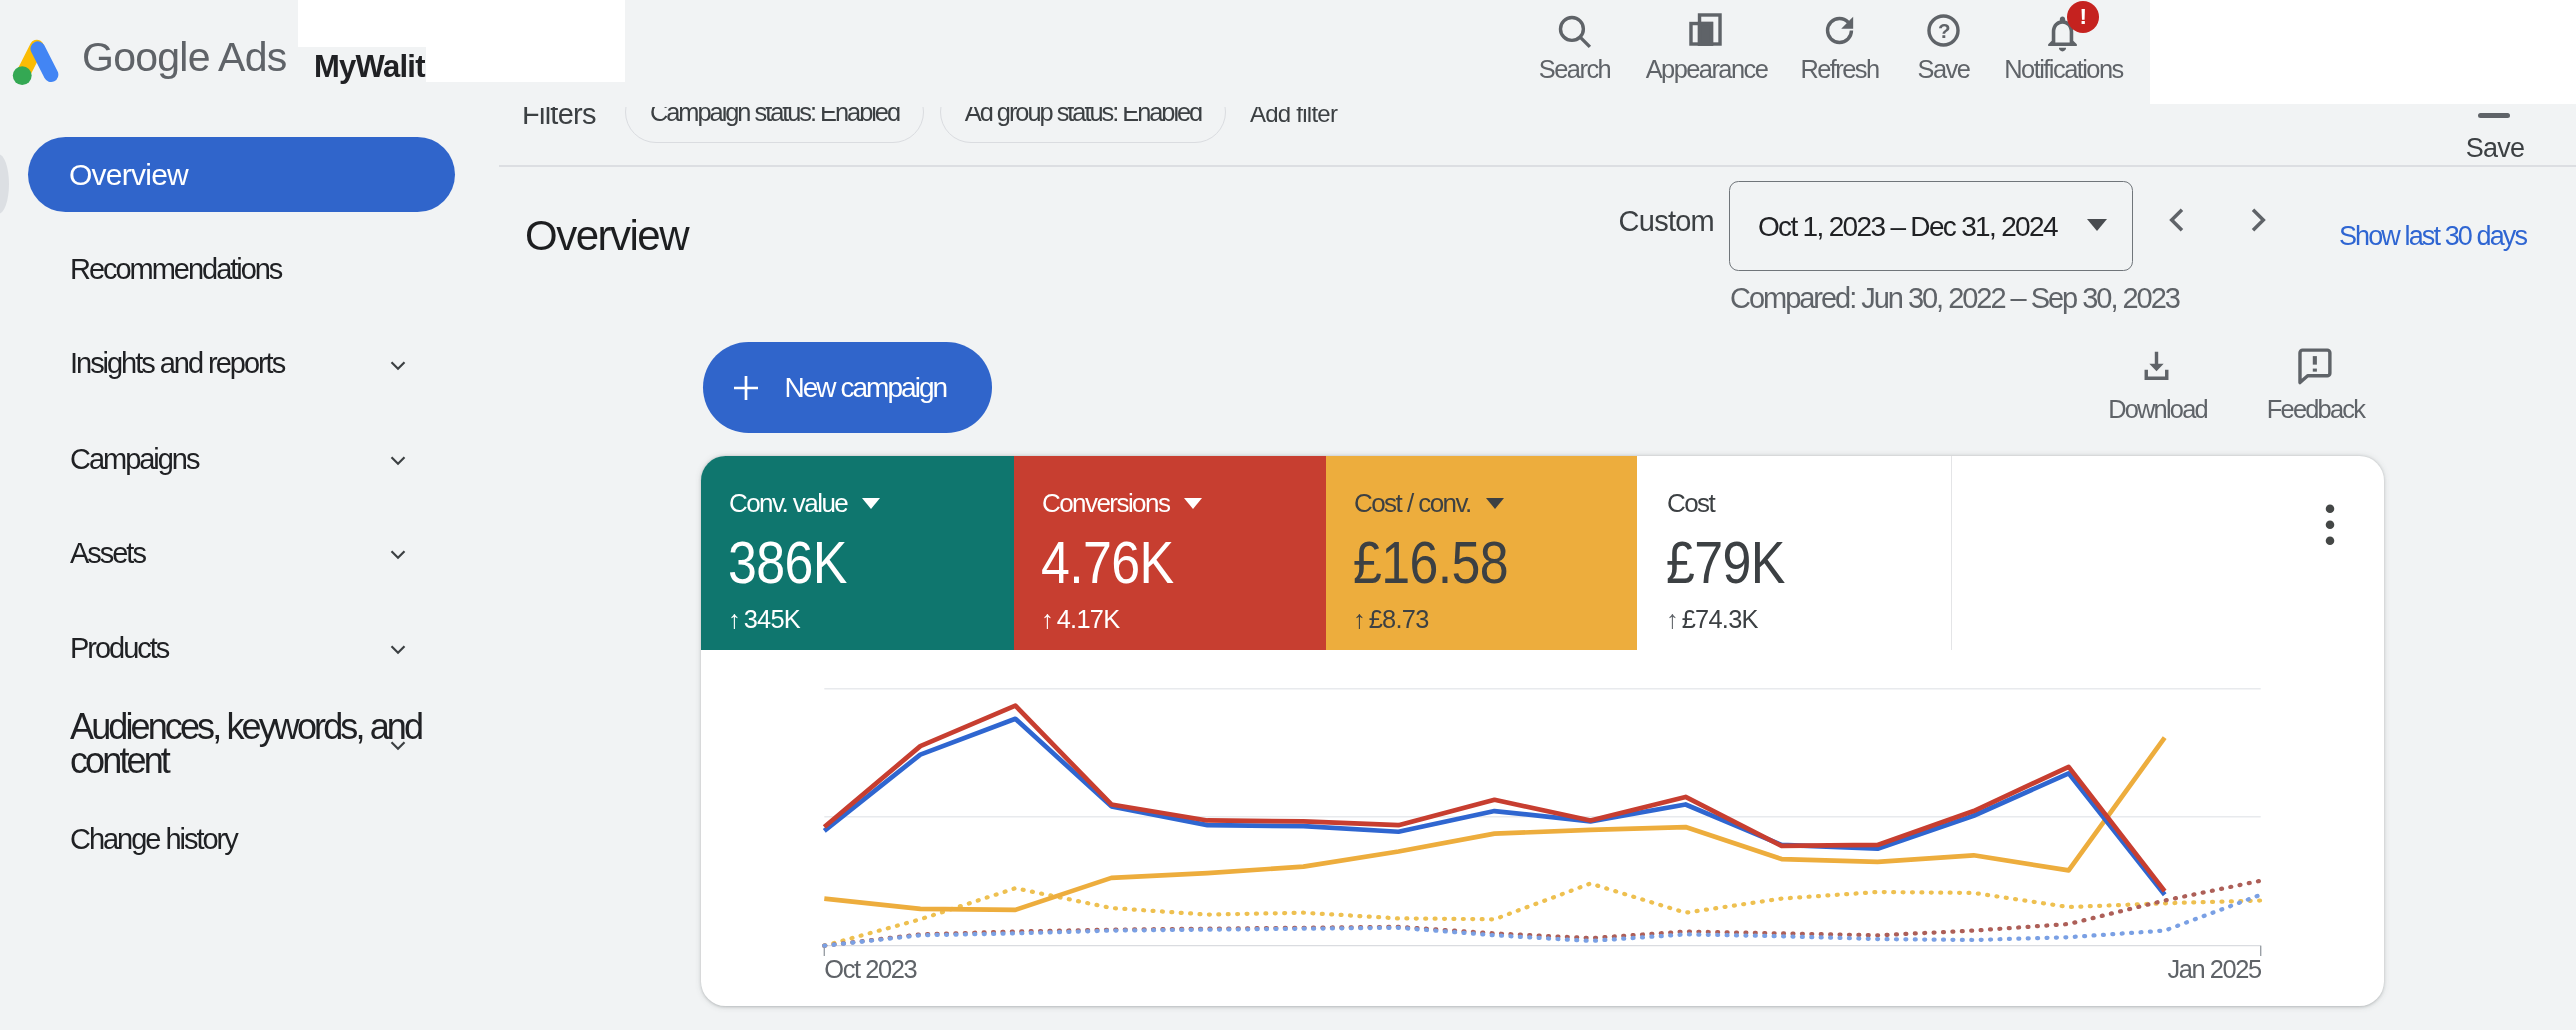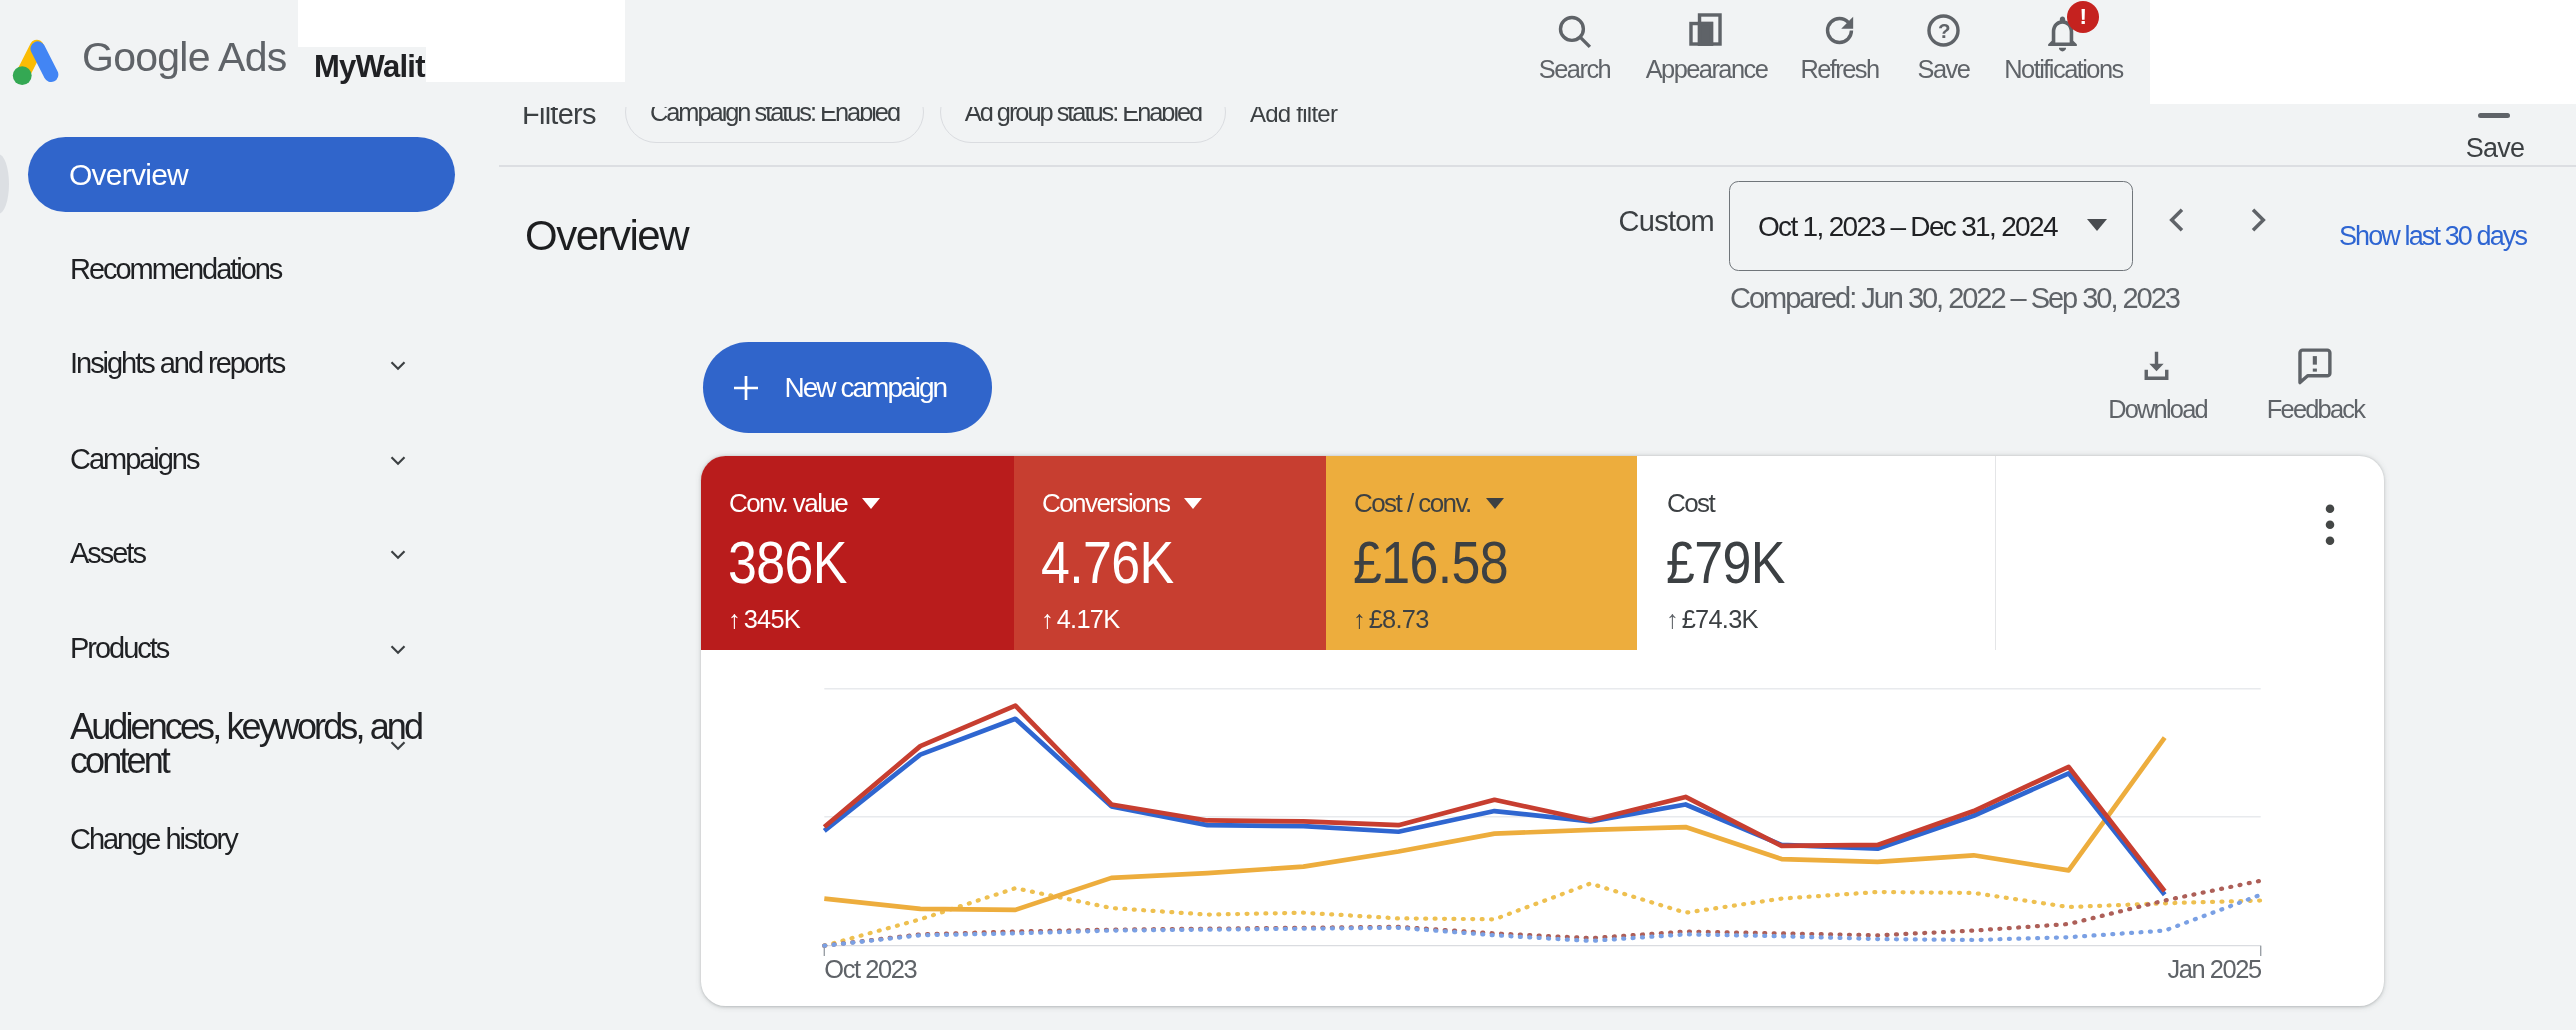--- a/index.html
+++ b/index.html
@@ -120,39 +120,39 @@
 <div class="abs" style="left:2082px;top:395px;width:151px;text-align:center;font-size:25.4px;letter-spacing:-0.07em;color:#5f6368;">Download</div>
 <svg class="abs" style="left:2294px;top:345px;" width="41" height="41" viewBox="0 0 24 24" fill="none" stroke="#5f6368" stroke-width="2">
   <path d="M21 4.5v12a1.5 1.5 0 0 1-1.5 1.5H8l-4.5 4V4.5A1.5 1.5 0 0 1 5 3h14.5A1.5 1.5 0 0 1 21 4.5z" stroke-linejoin="round"></path>
   <line x1="12.2" y1="6.5" x2="12.2" y2="11.5" stroke-width="2.4"></line>
   <line x1="12.2" y1="13.8" x2="12.2" y2="15.6" stroke-width="2.4"></line>
 </svg>
 <div class="abs" style="left:2240px;top:395px;width:151px;text-align:center;font-size:25.4px;letter-spacing:-0.07em;color:#5f6368;">Feedback</div>
 
 <div class="abs" style="left:701px;top:456px;width:1683px;height:550px;background:#fff;border-radius:24.5px;box-shadow:0 0.9px 2.8px rgba(60,64,67,.25), 0 0.9px 7.5px rgba(60,64,67,.12);">
 
-  <div class="abs" style="left:0;top:0;width:313px;height:194px;background:#b91c1c;border-radius:24.5px 0 0 0;color:#fff;">
+  <div class="abs" style="left:0;top:0;width:313px;height:194px;background:#0f766e;border-radius:24.5px 0 0 0;color:#fff;">
     <div class="abs ctr" style="left:28px;top:32px;font-size:26px;letter-spacing:-0.06em;">Conv. value
       <span style="display:inline-block;margin-left:15px;width:0;height:0;border-left:9.4px solid transparent;border-right:9.4px solid transparent;border-top:11.3px solid #fff;"></span></div>
     <div class="abs" style="left:27px;top:73px;font-size:59px;transform:scaleX(0.88);transform-origin:0 0;">386K</div>
     <div class="abs" style="left:27px;top:149px;font-size:25.4px;">↑<span style="margin-left:3.8px;margin-top:38px;">345K</span></div>
   </div>
   <div class="abs" style="left:313px;top:0;width:313px;height:194px;background:#c73e30;color:#fff;">
     <div class="abs ctr" style="left:28px;top:32px;font-size:26px;letter-spacing:-0.06em;">Conversions
       <span style="display:inline-block;margin-left:15px;width:0;height:0;border-left:9.4px solid transparent;border-right:9.4px solid transparent;border-top:11.3px solid #fff;"></span></div>
     <div class="abs" style="left:27px;top:73px;font-size:59px;transform:scaleX(0.88);transform-origin:0 0;">4.76K</div>
     <div class="abs" style="left:27px;top:149px;font-size:25.4px;">↑<span style="margin-left:3.8px;">4.17K</span></div>
   </div>
   <div class="abs" style="left:625px;top:0;width:311px;height:194px;background:#edad3d;color:#3c4043;">
     <div class="abs ctr" style="left:28px;top:32px;font-size:26px;letter-spacing:-0.06em;">Cost / conv.
       <span style="display:inline-block;margin-left:15px;width:0;height:0;border-left:9.4px solid transparent;border-right:9.4px solid transparent;border-top:11.3px solid #3c4043;"></span></div>
     <div class="abs" style="left:27px;top:73px;font-size:59px;transform:scaleX(0.88);transform-origin:0 0;">£16.58</div>
     <div class="abs" style="left:27px;top:149px;font-size:25.4px;">↑<span style="margin-left:3.8px;">£8.73</span></div>
   </div>
-  <div class="abs" style="left:936px;top:0;width:359px;height:194px;background:#fff;border-right:1.9px solid #e4e5e7;color:#3c4043;">
+  <div class="abs" style="left:936px;top:0;width:315px;height:194px;background:#fff;border-right:1.9px solid #e4e5e7;color:#3c4043;">
     <div class="abs ctr" style="left:30px;top:32px;font-size:26px;letter-spacing:-0.06em;">Cost</div>
     <div class="abs" style="left:29px;top:73px;font-size:59px;transform:scaleX(0.88);transform-origin:0 0;">£79K</div>
     <div class="abs" style="left:29px;top:149px;font-size:25.4px;color:#5f6368;">↑<span style="margin-left:3.8px;color:#3c4043;">£74.3K</span></div>
   </div>
 
   <svg class="abs" style="left:1616px;top:43px;" width="26" height="53" viewBox="0 0 14 28" fill="#444746">
     <circle cx="7" cy="5" r="2.3"></circle>
       <circle cx="7" cy="13.6" r="2.3"></circle>
       <circle cx="7" cy="22.2" r="2.3"></circle>
   </svg>

